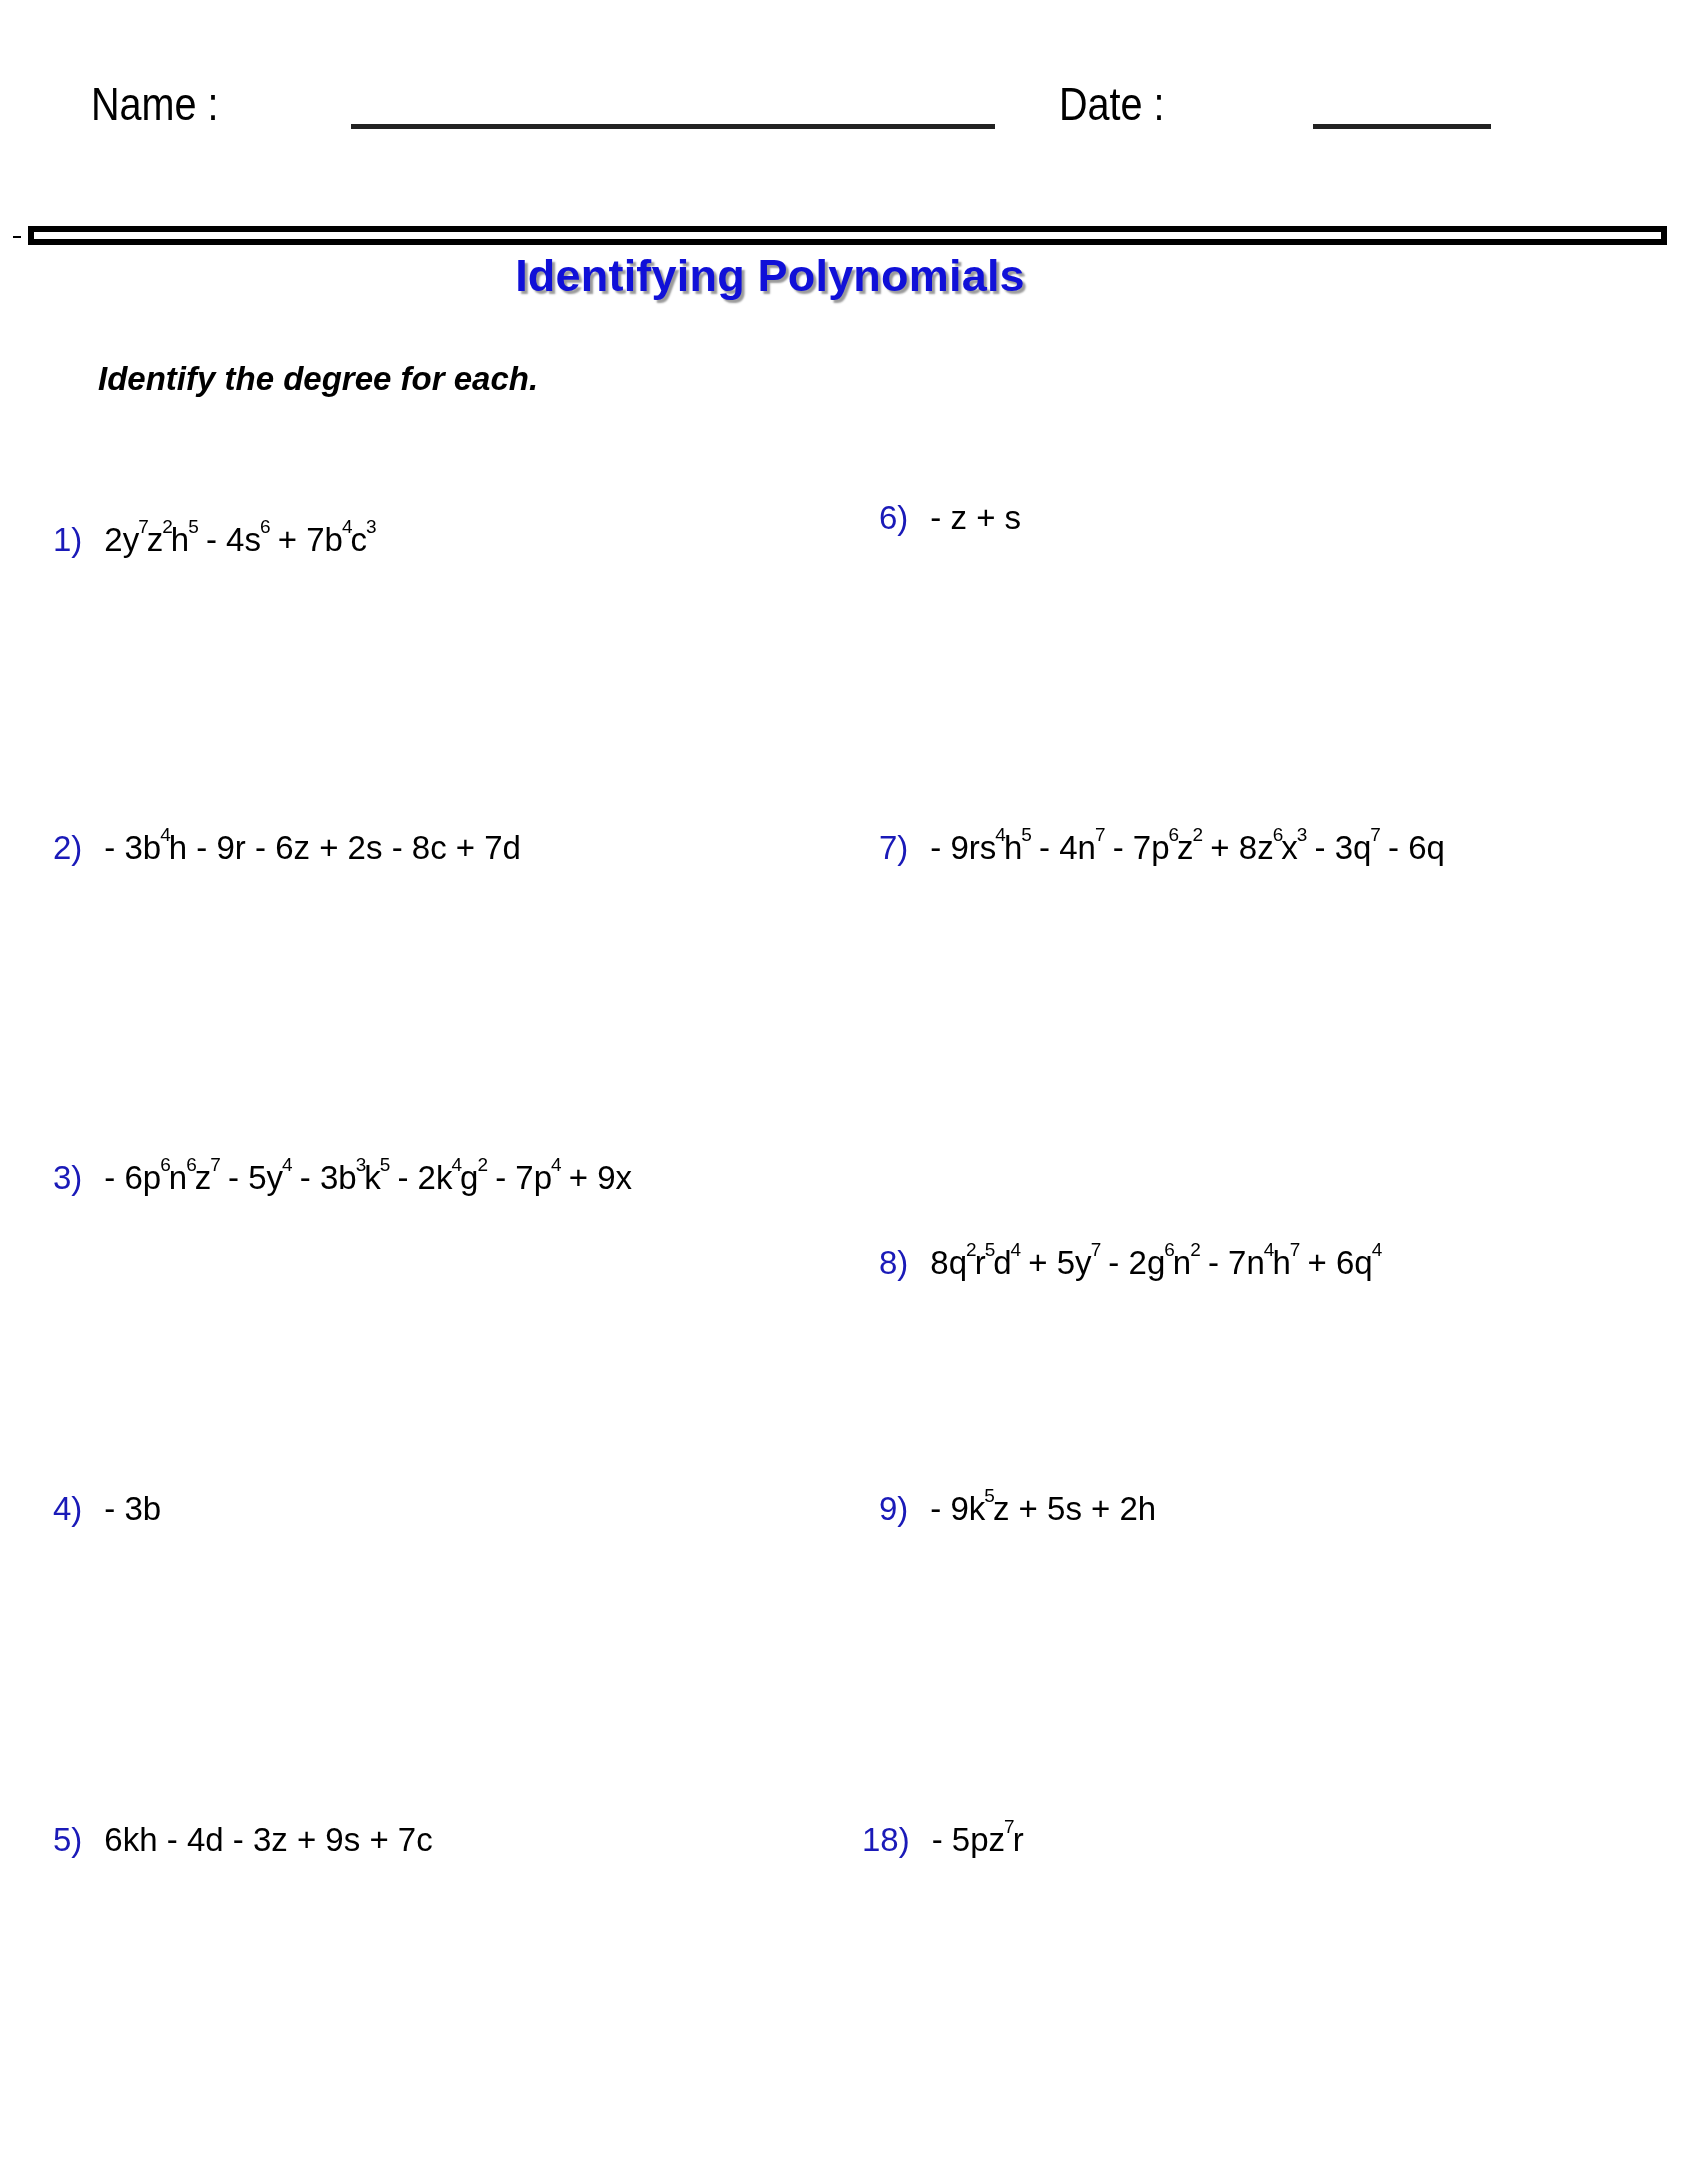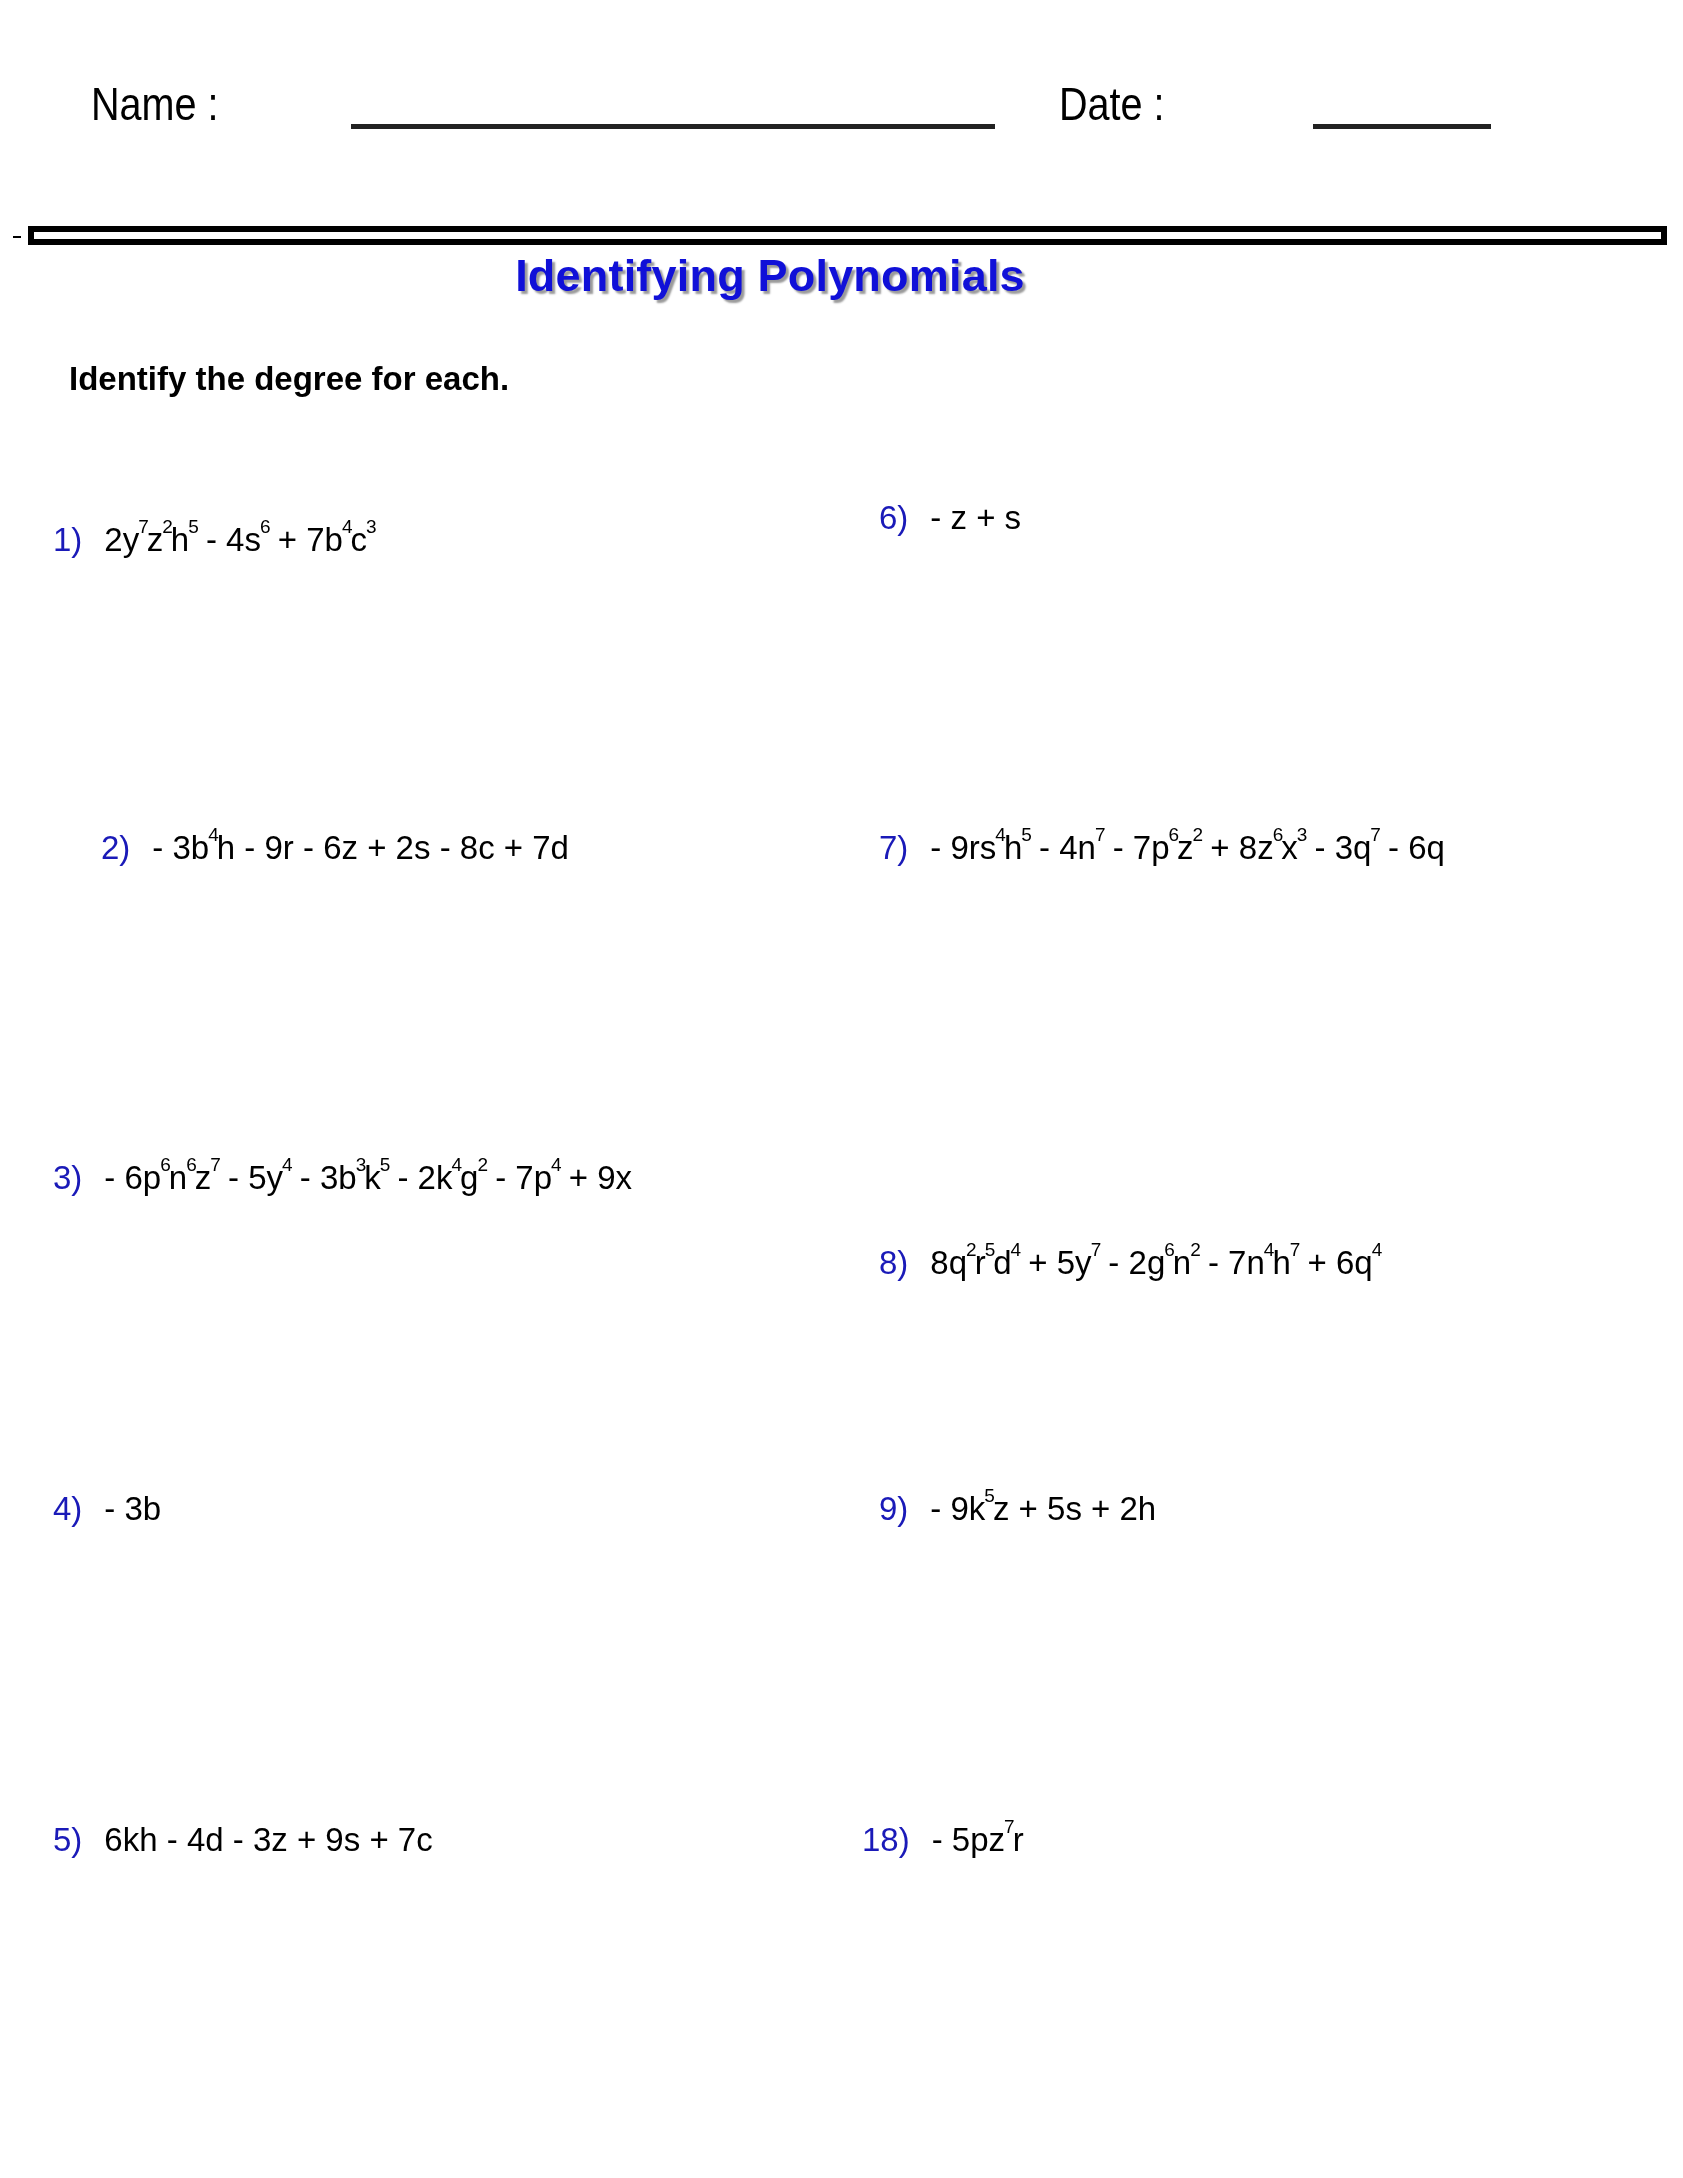--- a/index.html
+++ b/index.html
@@ -11,21 +11,21 @@
     .hdr-line { position: absolute; height: 5px; background: #222; top: 124px; }
 
     .tiny-dash { position: absolute; left: 13px; top: 236px; width: 8px; height: 2px; background: #000; }
     .title-bar { position: absolute; left: 28px; top: 226px; width: 1627px; height: 7px;
                  border: 6px solid #000; background: #fff; }
 
     .title { position: absolute; top: 250px; left: 0; width: 1540px; text-align: center;
              font-size: 45px; font-weight: bold; color: #1010d8;
              text-shadow: 3px 3px 2px #9a9a9a; letter-spacing: 0.2px; }
 
-    .instr { position: absolute; left: 69px; top: 360px; font-size: 33px; font-weight: bold; }
+    .instr { position: absolute; left: 98px; top: 360px; font-size: 33px; font-weight: bold; font-style: italic; }
 
     .problem { position: absolute; font-size: 33px; line-height: 40px; white-space: nowrap; }
     .problem .num { color: #1a1ab8; display: inline-block; }
     .problem .expr { display: inline-block; margin-left: 22px; }
     .problem sup { font-size: 19px; vertical-align: 0; position: relative; top: -18px; margin-left: -1px; margin-right: -2px; }
   </style>
 </head>
 <body>
 
 <div class="hdr-label" style="left:91px;">Name :</div>
@@ -35,21 +35,21 @@
 
 <div class="tiny-dash"></div>
 <div class="title-bar"></div>
 
 <div class="title">Identifying Polynomials</div>
 <div class="instr">Identify the degree for each.</div>
 
 <div class="problem" style="left:53px; top:498px;margin-top:22px;">
   <span class="num">1)</span><span class="expr">2y<sup>7</sup>z<sup>2</sup>h<sup>5</sup> - 4s<sup>6</sup> + 7b<sup>4</sup>c<sup>3</sup></span>
 </div>
-<div class="problem" style="left:53px; top:828px;margin-left:48px;">
+<div class="problem" style="left:53px; top:828px;">
   <span class="num">2)</span><span class="expr">- 3b<sup>4</sup>h - 9r - 6z + 2s - 8c + 7d</span>
 </div>
 <div class="problem" style="left:53px; top:1158px;">
   <span class="num">3)</span><span class="expr">- 6p<sup>6</sup>n<sup>6</sup>z<sup>7</sup> - 5y<sup>4</sup> - 3b<sup>3</sup>k<sup>5</sup> - 2k<sup>4</sup>g<sup>2</sup> - 7p<sup>4</sup> + 9x</span>
 </div>
 <div class="problem" style="left:53px; top:1489px;">
   <span class="num">4)</span><span class="expr">- 3b</span>
 </div>
 <div class="problem" style="left:53px; top:1820px;">
   <span class="num">5)</span><span class="expr">6kh - 4d - 3z + 9s + 7c</span>

